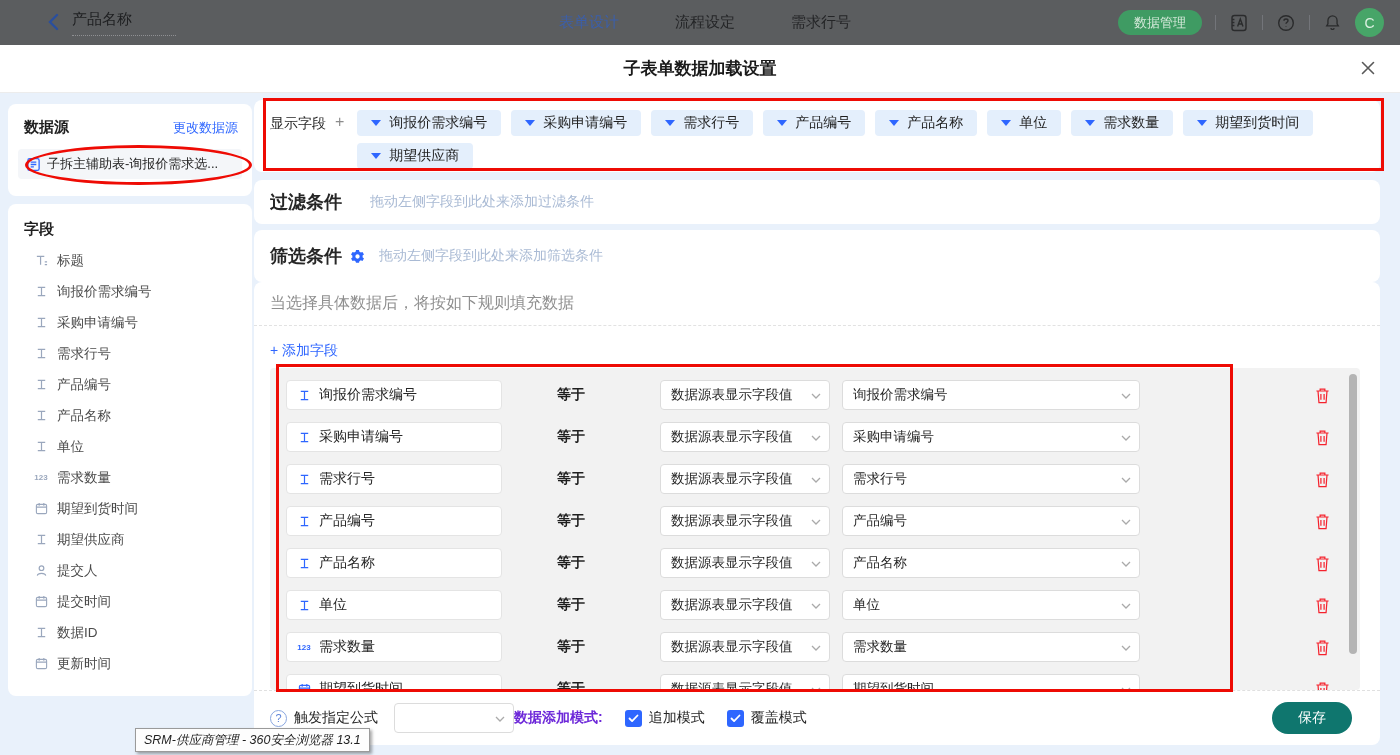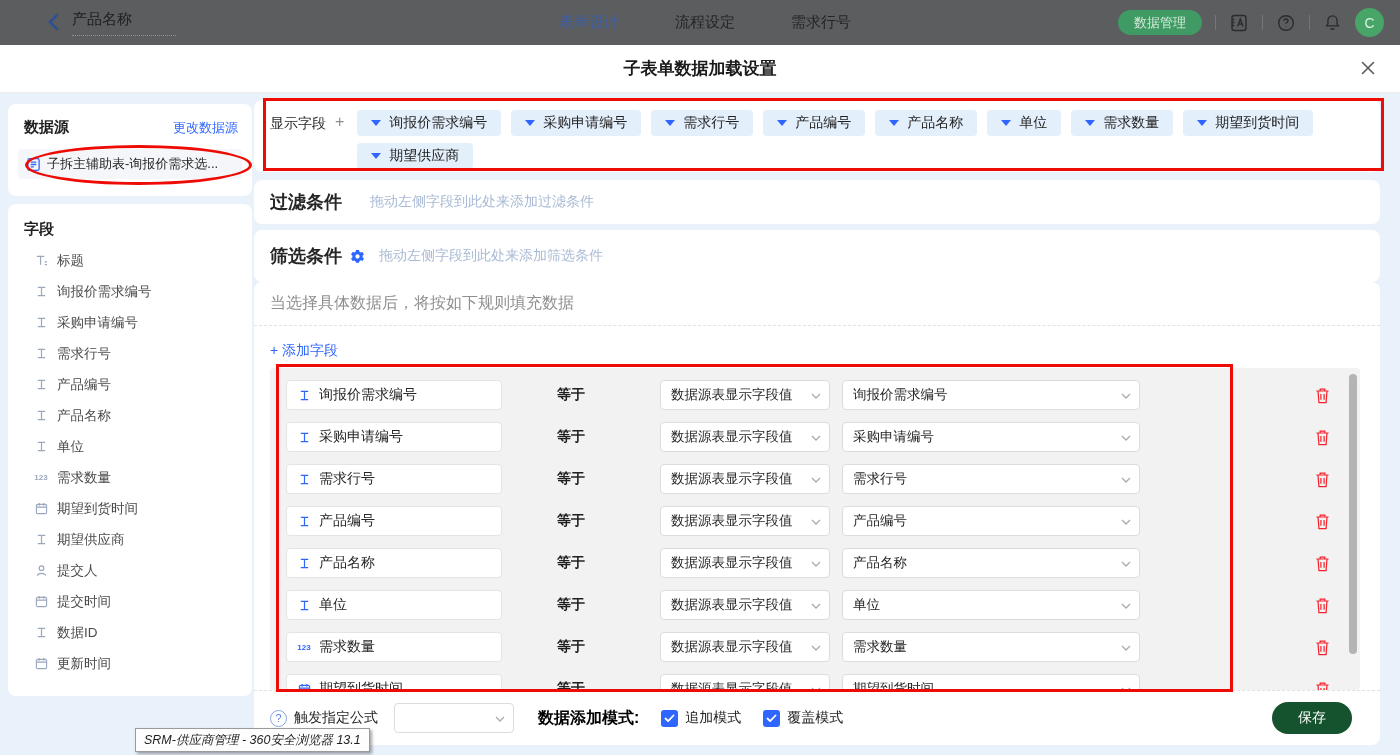--- a/index.html
+++ b/index.html
@@ -91,25 +91,25 @@
   .trash { margin-left:auto; margin-right:30px; cursor:pointer; display:flex; }
   .scroll-thumb { position:absolute; right:3px; top:6px; width:8px; height:280px; background:#b4b4b4; border-radius:4px; }
 
   
   .main-footer { position:absolute; left:0; top:408px; width:1126px; height:55px; border-top:1px dashed #e0e0e0;
                  display:flex; align-items:center; padding-left:16px; }
   .q-icon { width:17px; height:17px; border:1px solid #8aa7e0; border-radius:50%; color:#5b82d8;
             font-size:11px; display:flex; align-items:center; justify-content:center; flex-shrink:0; }
   .formula-label { font-size:14px; color:#262626; margin-left:7px; white-space:nowrap; }
   .formula-sel { margin-left:16px; width:120px; }
-  .mode-label { font-size:16px; font-weight:700; color:#000000; margin-left:24px; white-space:nowrap; }
+  .mode-label { font-size:14px; font-weight:700; color:#6d28d9; white-space:nowrap; }
   .chk-wrap { display:flex; align-items:center; margin-left:22px; gap:7px; cursor:pointer; }
   .chk { width:17px; height:17px; background:#2e66ff; border-radius:3px; display:flex; align-items:center; justify-content:center; }
   .chk-label { font-size:14px; color:#262626; white-space:nowrap; }
-  .save-btn { margin-left:auto; margin-right:28px; width:80px; height:32px; background:#14532d; border:none;
+  .save-btn { margin-left:auto; margin-right:28px; width:80px; height:32px; background:#0f766e; border:none;
               border-radius:16px; color:#fff; font-size:14px; cursor:pointer; font-family:inherit; }
 
   
   .ann { position:absolute; border:3px solid #ee0b04; pointer-events:none; z-index:50; }
   .ann-rect1 { left:263px; top:98px; width:1121px; height:73px; }
   .ann-rect2 { left:276px; top:364px; width:957px; height:328px; }
   .ann-ellipse { left:25px; top:145px; width:227px; height:40px; border-radius:50%; }
 
   
   .br-tooltip { position:absolute; left:135px; top:728px; height:24px; background:#fdfdfd;

